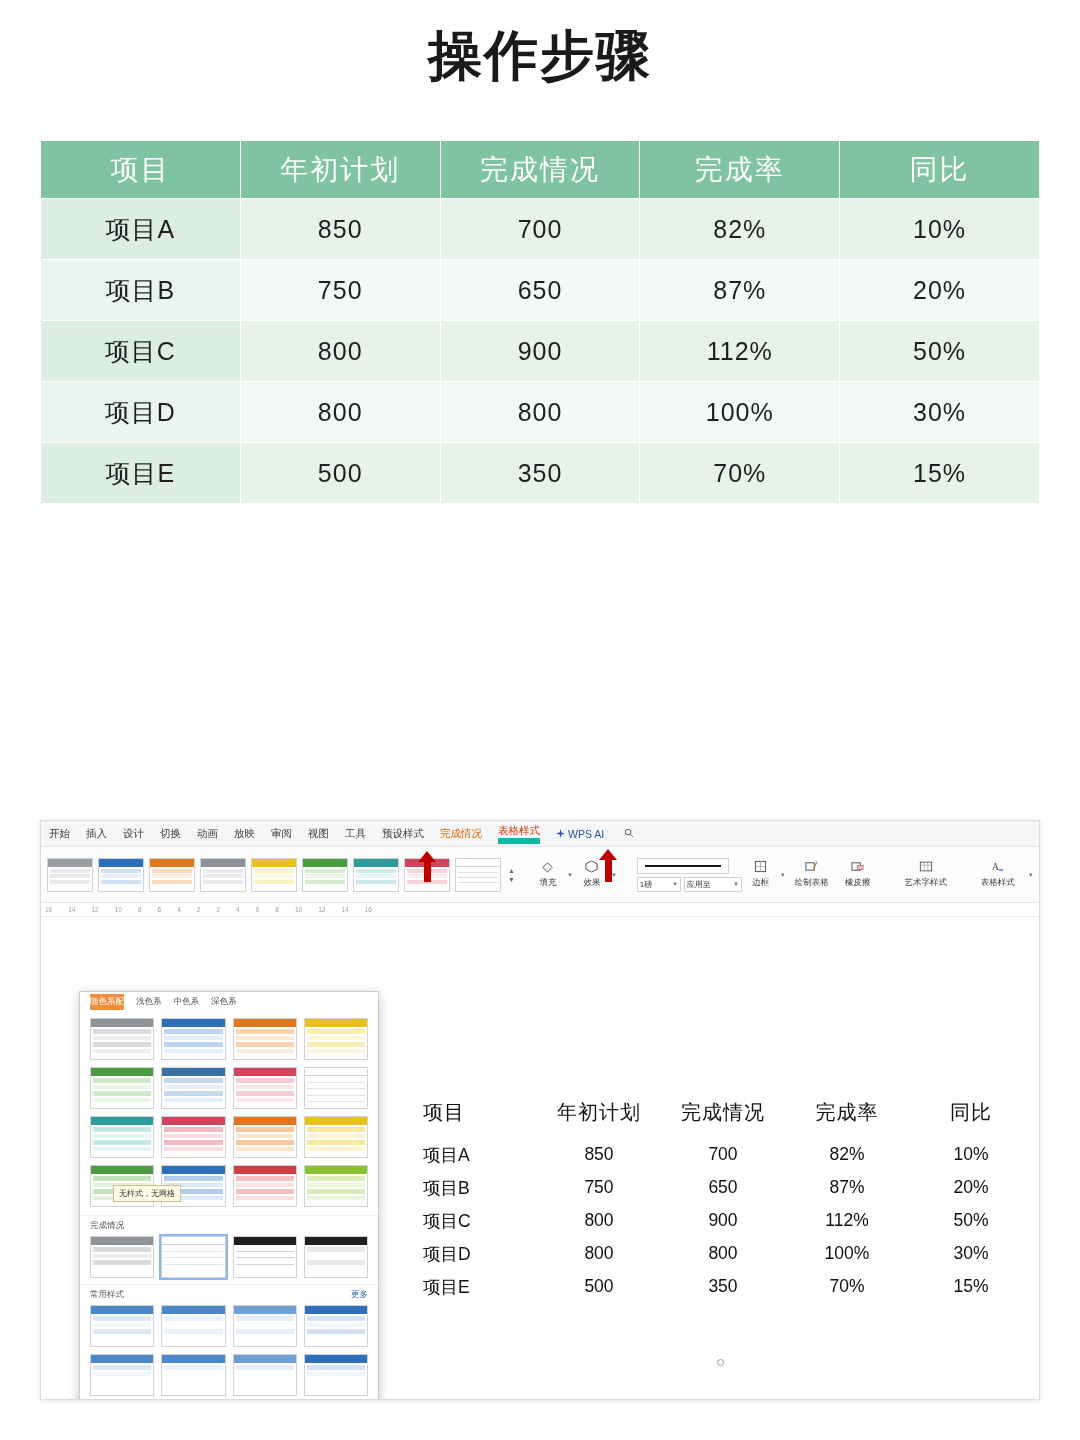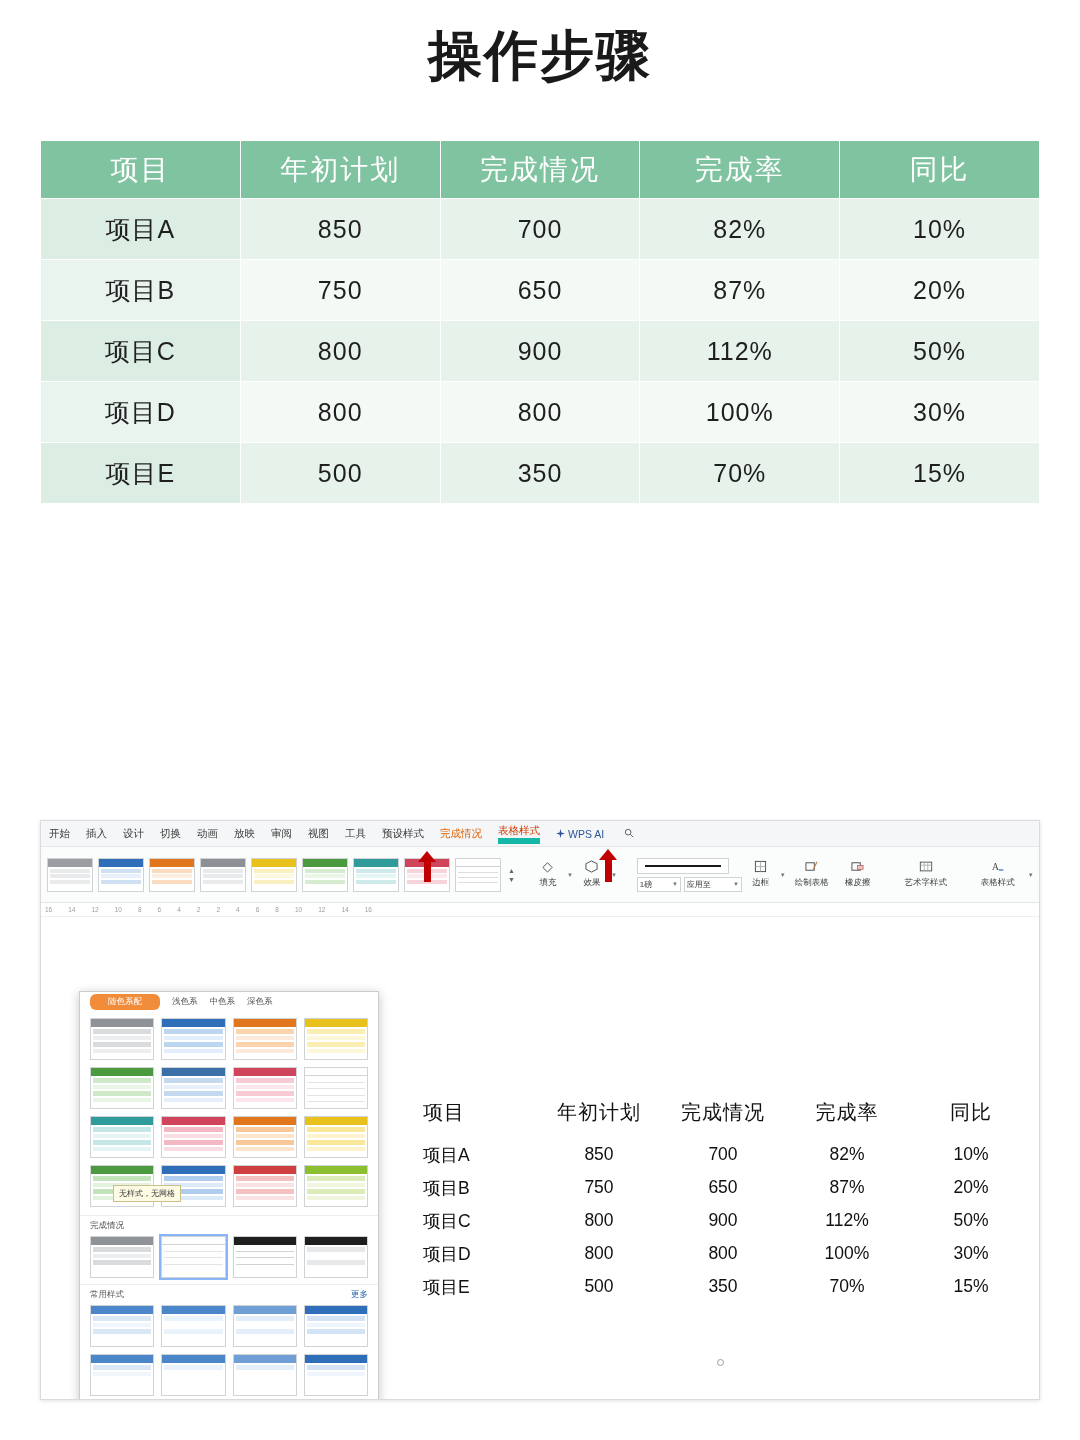--- a/index.html
+++ b/index.html
@@ -185,21 +185,21 @@
     background:#fff; border:1px solid #c9ccd0;
     box-shadow:0 2px 10px rgba(0,0,0,.22);
     z-index:5; overflow:hidden;
     font-size:9px; color:#3c3c3c;
   }
   .panel h4 {
     margin:0; padding:8px 10px 4px 10px; font-size:11px; font-weight:bold; color:#222;
   }
   .tabrow { display:flex; gap:12px; padding:2px 10px 6px 10px; align-items:center; }
   .tabrow .tb { font-size:8.5px; color:#555; }
-  .tabrow .tb.sel { background:#f08c3a; color:#fff; padding:2px 18px; border-radius:6px; }
+  .tabrow .tb.sel { background:#f08c3a; color:#fff; padding:2px 0; border-radius:1px; }
   .grid {
     display:grid; grid-template-columns:repeat(4, 1fr); gap:7px;
     padding:2px 10px 8px 10px;
   }
   .sw { height:42px; border:1px solid #cfd3d6; background:#fff; display:flex; flex-direction:column; overflow:hidden; }
   .sw .hd { height:8px; }
   .sw .bd { flex:1; padding:2px; display:flex; flex-direction:column; gap:2px; }
   .sw .bd i { display:block; height:4.5px; }
   .panel .sect {
     padding:4px 10px 2px 10px; font-size:8.5px; color:#555;

